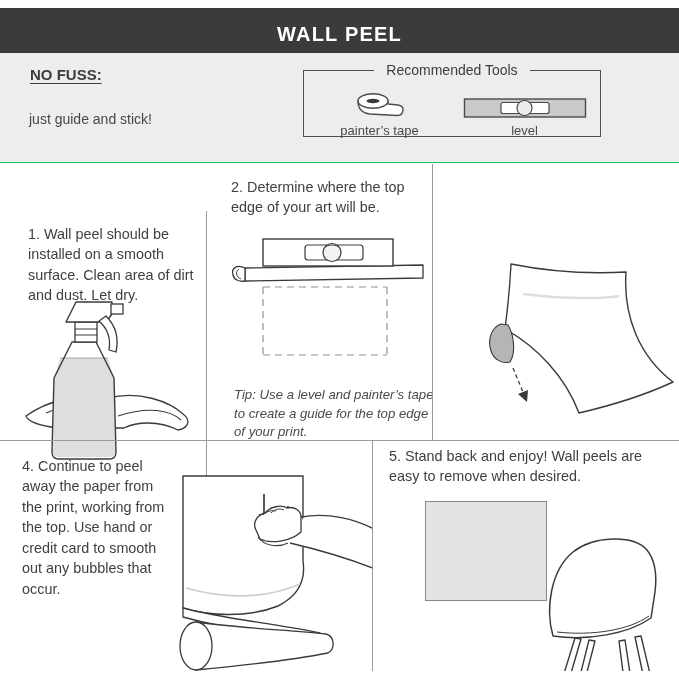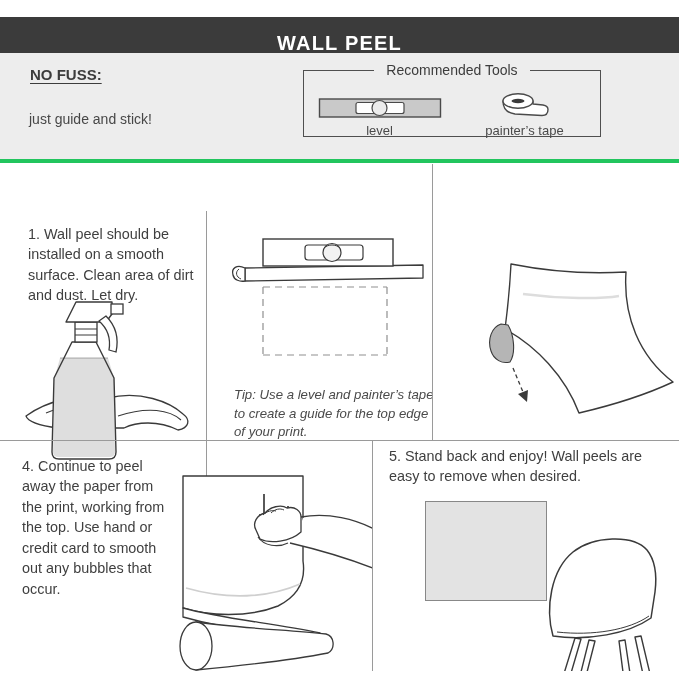--- a/index.html
+++ b/index.html
@@ -1,26 +1,26 @@
 <!DOCTYPE html>
 <html><head>
 <meta charset="utf-8">
 <style>
   html,body{margin:0;padding:0;background:#fff;}
   .canvas{
     position:relative;width:679px;height:679px;background:#ffffff;
     font-family:"Liberation Sans","DejaVu Sans",sans-serif;color:#3f3f3f;overflow:hidden;
   }
   
-  .header{position:absolute;top:17px;left:0;width:679px;height:53px;background:#3b3b3b;
+  .header{position:absolute;top:8px;left:0;width:679px;height:53px;background:#3b3b3b;
     display:flex;align-items:center;justify-content:center;text-align:center;}
   .header h1{margin:0;color:#ffffff;font-size:20px;font-weight:600;letter-spacing:1.2px;}
   
   .intro{position:absolute;top:53px;left:0;width:679px;height:110px;background:#ededed;
-    border-bottom:4px solid #22c55e;box-sizing:border-box;}
+    border-bottom:1px solid #22c55e;box-sizing:border-box;}
   .no-fuss{position:absolute;left:30px;top:13px;font-size:15px;font-weight:600;color:#3c3c3c;
     text-decoration:underline;text-underline-offset:3px;}
   .intro-copy{position:absolute;left:29px;top:36px;margin:0;font-size:14px;line-height:1.45;color:#474747;}
   fieldset.tools{position:absolute;left:303px;top:9px;width:296px;height:73px;margin:0;padding:0;
     border:1px solid #4f4f4f;background:transparent;}
   fieldset.tools legend{margin:8px auto;padding:0 12px;font-size:14px;color:#3c3c3c;}
   .tools-row{display:flex;justify-content:center;align-items:flex-end;padding-top:6px;}
   .tool{width:145px;display:flex;flex-direction:column;align-items:center;gap:3px;}
   .tool-label{font-size:13px;color:#4a4a4a;}
   
@@ -61,34 +61,34 @@
 
   <div class="intro">
     <div class="no-fuss">NO FUSS:</div>
     <p class="intro-copy"><br>
     <span>just guide and stick!</span></p>
 
     <fieldset class="tools">
       <legend>Recommended Tools</legend>
       <div class="tools-row">
         <div class="tool">
+          <svg width="48" height="28" viewBox="0 0 48 28">
+            <path d="M2,9 C2,16 6,21 14,22 L41,23.5 C45.5,23.5 47,20.5 47,17.5 C47,15 45.5,13.5 42,13 L32,12 L32,9 Z" fill="#ffffff" stroke="#4a4a4a" stroke-width="1.4" stroke-linejoin="round"></path>
+            <ellipse cx="17" cy="9" rx="15" ry="7.2" fill="#ffffff" stroke="#4a4a4a" stroke-width="1.4"></ellipse>
+            <ellipse cx="17" cy="9" rx="6.5" ry="2.2" fill="#3a3a3a"></ellipse>
+          </svg>
+          <div class="tool-label">painter’s tape</div>
+        </div>
+        <div class="tool">
           <svg width="124" height="24" viewBox="0 0 124 24">
             <rect x="1.5" y="3" width="121" height="18" fill="#c9c9c9" stroke="#4a4a4a" stroke-width="1.4"></rect>
             <rect x="38" y="6.5" width="48" height="11" rx="2" fill="#ffffff" stroke="#4a4a4a" stroke-width="1.2"></rect>
             <circle cx="61.5" cy="12" r="7.5" fill="#ececec" stroke="#4a4a4a" stroke-width="1.2"></circle>
           </svg>
           <div class="tool-label">level</div>
-        </div>
-        <div class="tool">
-          <svg width="48" height="28" viewBox="0 0 48 28">
-            <path d="M2,9 C2,16 6,21 14,22 L41,23.5 C45.5,23.5 47,20.5 47,17.5 C47,15 45.5,13.5 42,13 L32,12 L32,9 Z" fill="#ffffff" stroke="#4a4a4a" stroke-width="1.4" stroke-linejoin="round"></path>
-            <ellipse cx="17" cy="9" rx="15" ry="7.2" fill="#ffffff" stroke="#4a4a4a" stroke-width="1.4"></ellipse>
-            <ellipse cx="17" cy="9" rx="6.5" ry="2.2" fill="#3a3a3a"></ellipse>
-          </svg>
-          <div class="tool-label">painter’s tape</div>
         </div>
       </div>
     </fieldset>
   </div>
 
   <div class="row row1">
 
     <div class="cell c1">
       <p class="step-text">1. Wall peel should be installed on a smooth surface. Clean area of dirt and dust. Let dry.</p>
       <svg class="illus i1" viewBox="0 0 178 180">
@@ -106,20 +106,21 @@
         <line x1="57" y1="35" x2="79" y2="35" stroke="#3a3a3a" stroke-width="1"></line>
         <line x1="57" y1="41" x2="79" y2="41" stroke="#3a3a3a" stroke-width="1"></line>
 
         <path d="M48,28 L58,8 L94,8 L94,20 L88,28 Z" fill="#ffffff" stroke="#3a3a3a" stroke-width="1.4" stroke-linejoin="round"></path>
         <rect x="93" y="10" width="12" height="10" fill="#ffffff" stroke="#3a3a3a" stroke-width="1.3"></rect>
         <path d="M88,22 C98,32 101,44 98,58 L91,56 C93,44 89,34 81,27 Z" fill="#ffffff" stroke="#3a3a3a" stroke-width="1.3" stroke-linejoin="round"></path>
       </svg>
     </div>
 
     <div class="cell c2">
+      <p class="step-text">2. Determine where the top edge of your art will be.</p>
       <svg class="illus i2" viewBox="0 0 205 162">
 
         <g stroke="#8f8f8f" stroke-width="1.2" stroke-dasharray="7 5" fill="none">
           <line x1="38" y1="70" x2="162" y2="70"></line>
           <line x1="38" y1="70" x2="38" y2="138"></line>
           <line x1="162" y1="70" x2="162" y2="138"></line>
           <line x1="38" y1="138" x2="162" y2="138"></line>
         </g>
 
         <path d="M20,51 L198,48 L198,61 L20,64 Z" fill="#ffffff" stroke="#3a3a3a" stroke-width="1.3" stroke-linejoin="round"></path>

